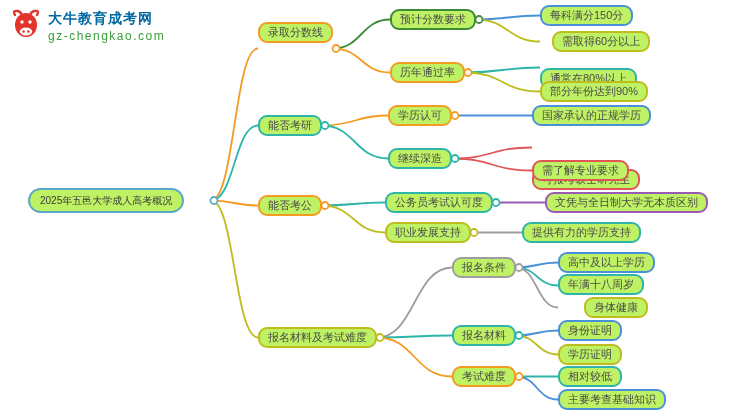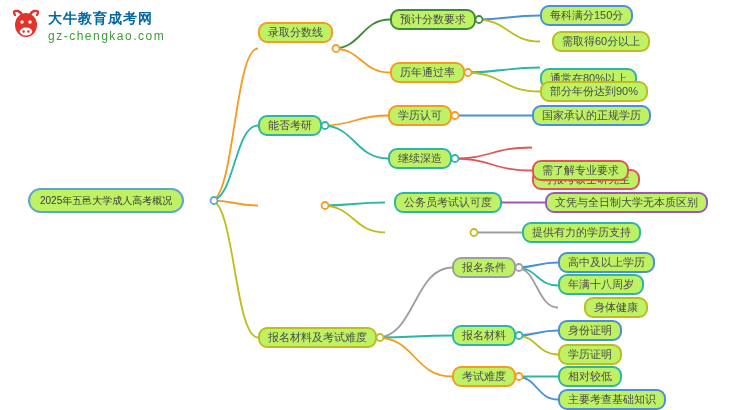--- a/index.html
+++ b/index.html
@@ -106,22 +106,24 @@
   <div class="node" id="tc" style="left: 540px; top: 68px; border-color: rgb(44, 181, 168);">通常在80%以上</div>
   <div class="node" id="bf" style="left: 540px; top: 81px; border-color: rgb(191, 188, 29);">部分年份达到90%</div>
 
   <div class="node" id="kaoyan" style="left: 258px; top: 115px; border-color: rgb(44, 181, 168);">能否考研</div>
   <div class="node" id="xueli" style="left: 388px; top: 105px; border-color: rgb(245, 155, 34);">学历认可</div>
   <div class="node" id="gj" style="left: 532px; top: 105px; border-color: rgb(74, 144, 217);">国家承认的正规学历</div>
   <div class="node" id="jixu" style="left: 388px; top: 148px; border-color: rgb(44, 181, 168);">继续深造</div>
   <div class="node" id="kb" style="left: 532px; top: 137px; border-color: rgb(224, 86, 86); margin-top: 32px;">可报考硕士研究生</div>
   <div class="node" id="xy" style="left: 532px; top: 160px; border-color: rgb(224, 86, 86);">需了解专业要求</div>
 
-  <div class="node" id="gwy" style="left: 385px; top: 192px; border-color: rgb(44, 181, 168); margin-left: 9px;">公务员考试认可度</div>
+  <div class="node" id="kaogong" style="left: 258px; top: 195px; border-color: rgb(245, 155, 34);">能否考公</div>
+  <div class="node" id="gwy" style="left: 385px; top: 192px; border-color: rgb(44, 181, 168);">公务员考试认可度</div>
   <div class="node" id="wp" style="left: 545px; top: 192px; border-color: rgb(155, 89, 182);">文凭与全日制大学无本质区别</div>
+  <div class="node" id="zhiye" style="left: 385px; top: 222px; border-color: rgb(191, 188, 29);">职业发展支持</div>
   <div class="node" id="tg" style="left: 522px; top: 222px; border-color: rgb(44, 181, 168);">提供有力的学历支持</div>
 
   <div class="node" id="baoming" style="left: 258px; top: 327px; border-color: rgb(191, 188, 29);">报名材料及考试难度</div>
   <div class="node" id="tiaojian" style="left: 452px; top: 257px; border-color: rgb(158, 158, 158);">报名条件</div>
   <div class="node" id="gz" style="left: 558px; top: 252px; border-color: rgb(74, 144, 217);">高中及以上学历</div>
   <div class="node" id="nm" style="left: 558px; top: 274px; border-color: rgb(44, 181, 168);">年满十八周岁</div>
   <div class="node" id="st" style="left: 584px; top: 297px; border-color: rgb(191, 188, 29);">身体健康</div>
   <div class="node" id="cailiao" style="left: 452px; top: 325px; border-color: rgb(44, 181, 168);">报名材料</div>
   <div class="node" id="sf" style="left: 558px; top: 320px; border-color: rgb(74, 144, 217);">身份证明</div>
   <div class="node" id="xl" style="left: 558px; top: 344px; border-color: rgb(191, 188, 29);">学历证明</div>

